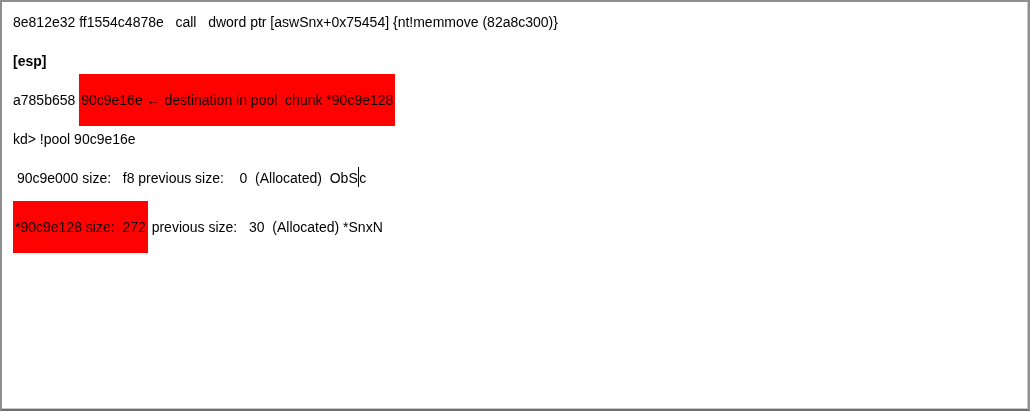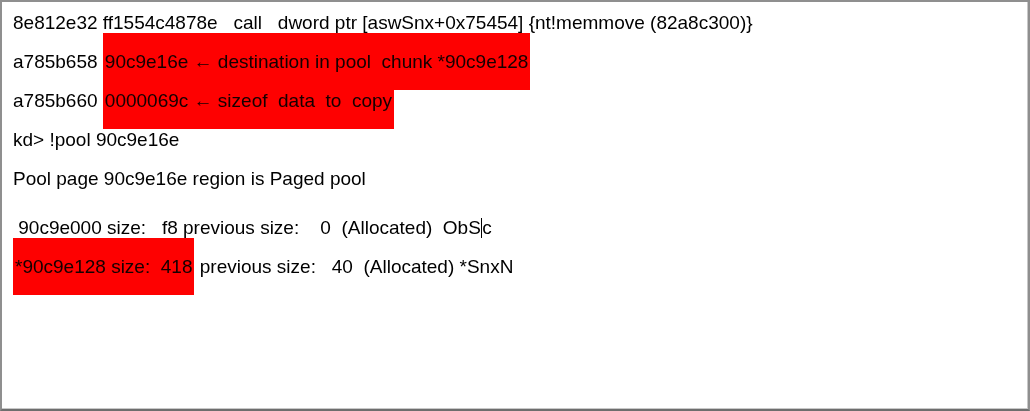--- a/index.html
+++ b/index.html
@@ -10,21 +10,21 @@
   .page {
     position: relative;
     width: 1026px;
     height: 407px;
     border: 2px solid #8f8f8f;
     border-bottom-color: #6e6e6e;
     box-shadow: inset -1px -1px 0 #c8c8c8;
     background: #ffffff;
     overflow: hidden;
     font-family: "Liberation Sans", "DejaVu Sans", sans-serif;
-    font-size: 19px;
+    font-size: 14px;
     color: #000000;
   }
   .content {
     padding: 1px 0 0 11px;
     cursor: text;
   }
   .line {
     line-height: 39px;
     height: 39px;
     white-space: pre;
@@ -47,20 +47,19 @@
     background: #000000;
     vertical-align: -4px;
   }
 </style>
 </head>
 <body>
 
 <div class="page">
   <div class="content" id="output">
       <div class="line"><span class="seg">8e812e32 ff1554c4878e   call   dword ptr [aswSnx+0x75454] {nt!memmove (82a8c300)}</span></div>
+      <div class="line"><span class="seg bold">[esp]</span></div>
       <div class="line"><span class="seg">a785b658 </span><span class="seg hl">90c9e16e ← destination in pool  chunk *90c9e128</span></div>
-      <div class="line"><span class="seg">a785b660 </span><span class="seg hl">0000069c ← sizeof  data  to  copy</span></div>
       <div class="line"><span class="seg">kd&gt; !pool 90c9e16e</span></div>
-      <div class="line"><span class="seg">Pool page 90c9e16e region is Paged pool</span></div>
       <div class="line"><span class="seg"> 90c9e000 size:   f8 previous size:    0  (Allocated)  ObS</span><span class="caret"></span><span class="seg">c</span></div>
-      <div class="line"><span class="seg hl">*90c9e128 size:  418</span><span class="seg"> previous size:   40  (Allocated) *SnxN</span></div>
+      <div class="line"><span class="seg hl">*90c9e128 size:  272</span><span class="seg"> previous size:   30  (Allocated) *SnxN</span></div>
     </div>
 </div>
 
 </body></html>

